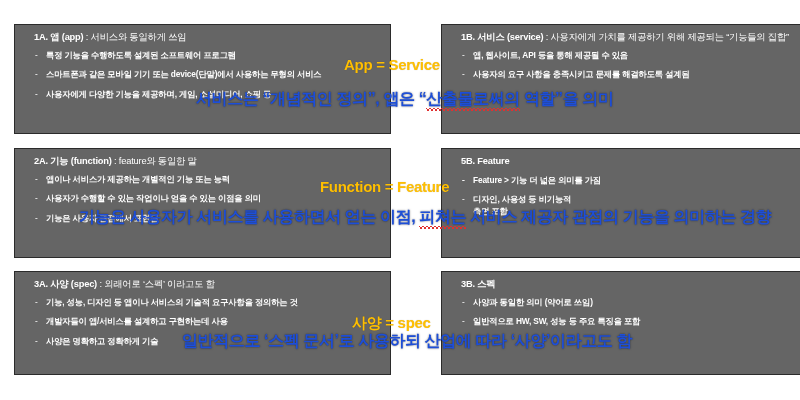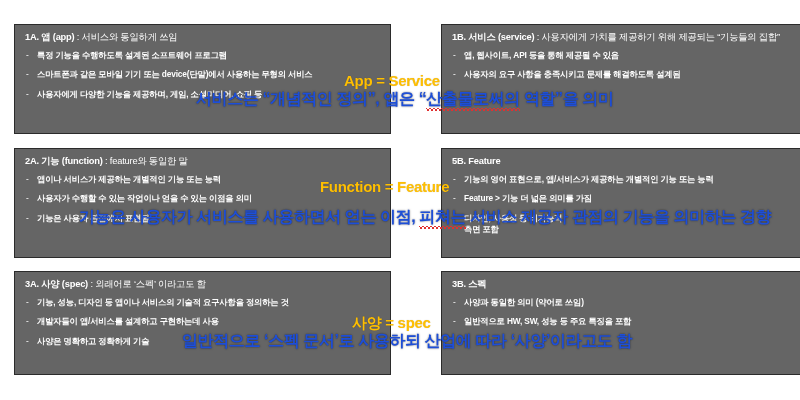--- a/index.html
+++ b/index.html
@@ -23,21 +23,21 @@
     background: #ffffff;
   }
 
   
   .panel {
     position: absolute;
     background: #656565;
     border: 1px solid #2b2b2b;
     box-sizing: border-box;
     color: #ffffff;
-    padding: 7px 9px 6px 10px;
+    padding: 7px 9px 6px 19px;
   }
   .panel.left  { left: 14px;  width: 377px; }
   .panel.right { left: 405px; width: 379px; margin-left: 36px; }
 
   .row1 { top: 24px;  height: 110px; }
   .row2 { top: 148px; height: 110px; }
   .row3 { top: 271px; height: 104px; }
 
   .panel-title {
     font-size: 9.3px;
@@ -78,21 +78,21 @@
   
   .eq-label {
     position: absolute;
     color: #ffbf00;
     font-weight: bold;
     font-size: 15px;
     white-space: nowrap;
     letter-spacing: -0.3px;
     text-shadow: 0 0 1px rgba(0,0,0,0.25);
   }
-  #eq-app      { left: 344px; top: 72px; }
+  #eq-app      { left: 344px; top: 56px; }
   #eq-function { left: 320px; top: 178px; }
   #eq-spec     { left: 352px; top: 298px; margin-top: 16px; }
 
   
   .summary {
     position: absolute;
     color: #1d4ed8;
     font-weight: bold;
     font-size: 16px;
     white-space: nowrap;
@@ -156,21 +156,21 @@
       <li><span class="dash">-</span><span>사용자가 수행할 수 있는 작업이나 얻을 수 있는 이점을 의미</span></li>
       <li><span class="dash">-</span><span>기능은 사용자 관점에서 표현됨</span></li>
     </ul>
   </div>
 
   <div class="panel right row2">
     <div class="panel-title">
       <span>5B. Feature</span><span class="thin"></span>
     </div>
     <ul class="bullets">
-      <li><span class="dash">-</span><span>기능의 영어 표현으로, 앱/서비스가 제공하는 개별적인 기능 또는 능력</span></li>
+      <li><span class="dash">-</span></li>
       <li><span class="dash">-</span><span>Feature &gt; 기능 더 넓은 의미를 가짐</span></li>
       <li><span class="dash">-</span><span>디자인, 사용성 등 비기능적</span><span class="cont">측면 포함</span></li>
     </ul>
   </div>
 
   <div class="panel left row3">
     <div class="panel-title">
       <span>3A. 사양 (spec)</span><span class="thin"> : 외래어로 ‘스펙’ 이라고도 함</span>
     </div>
     <ul class="bullets">

